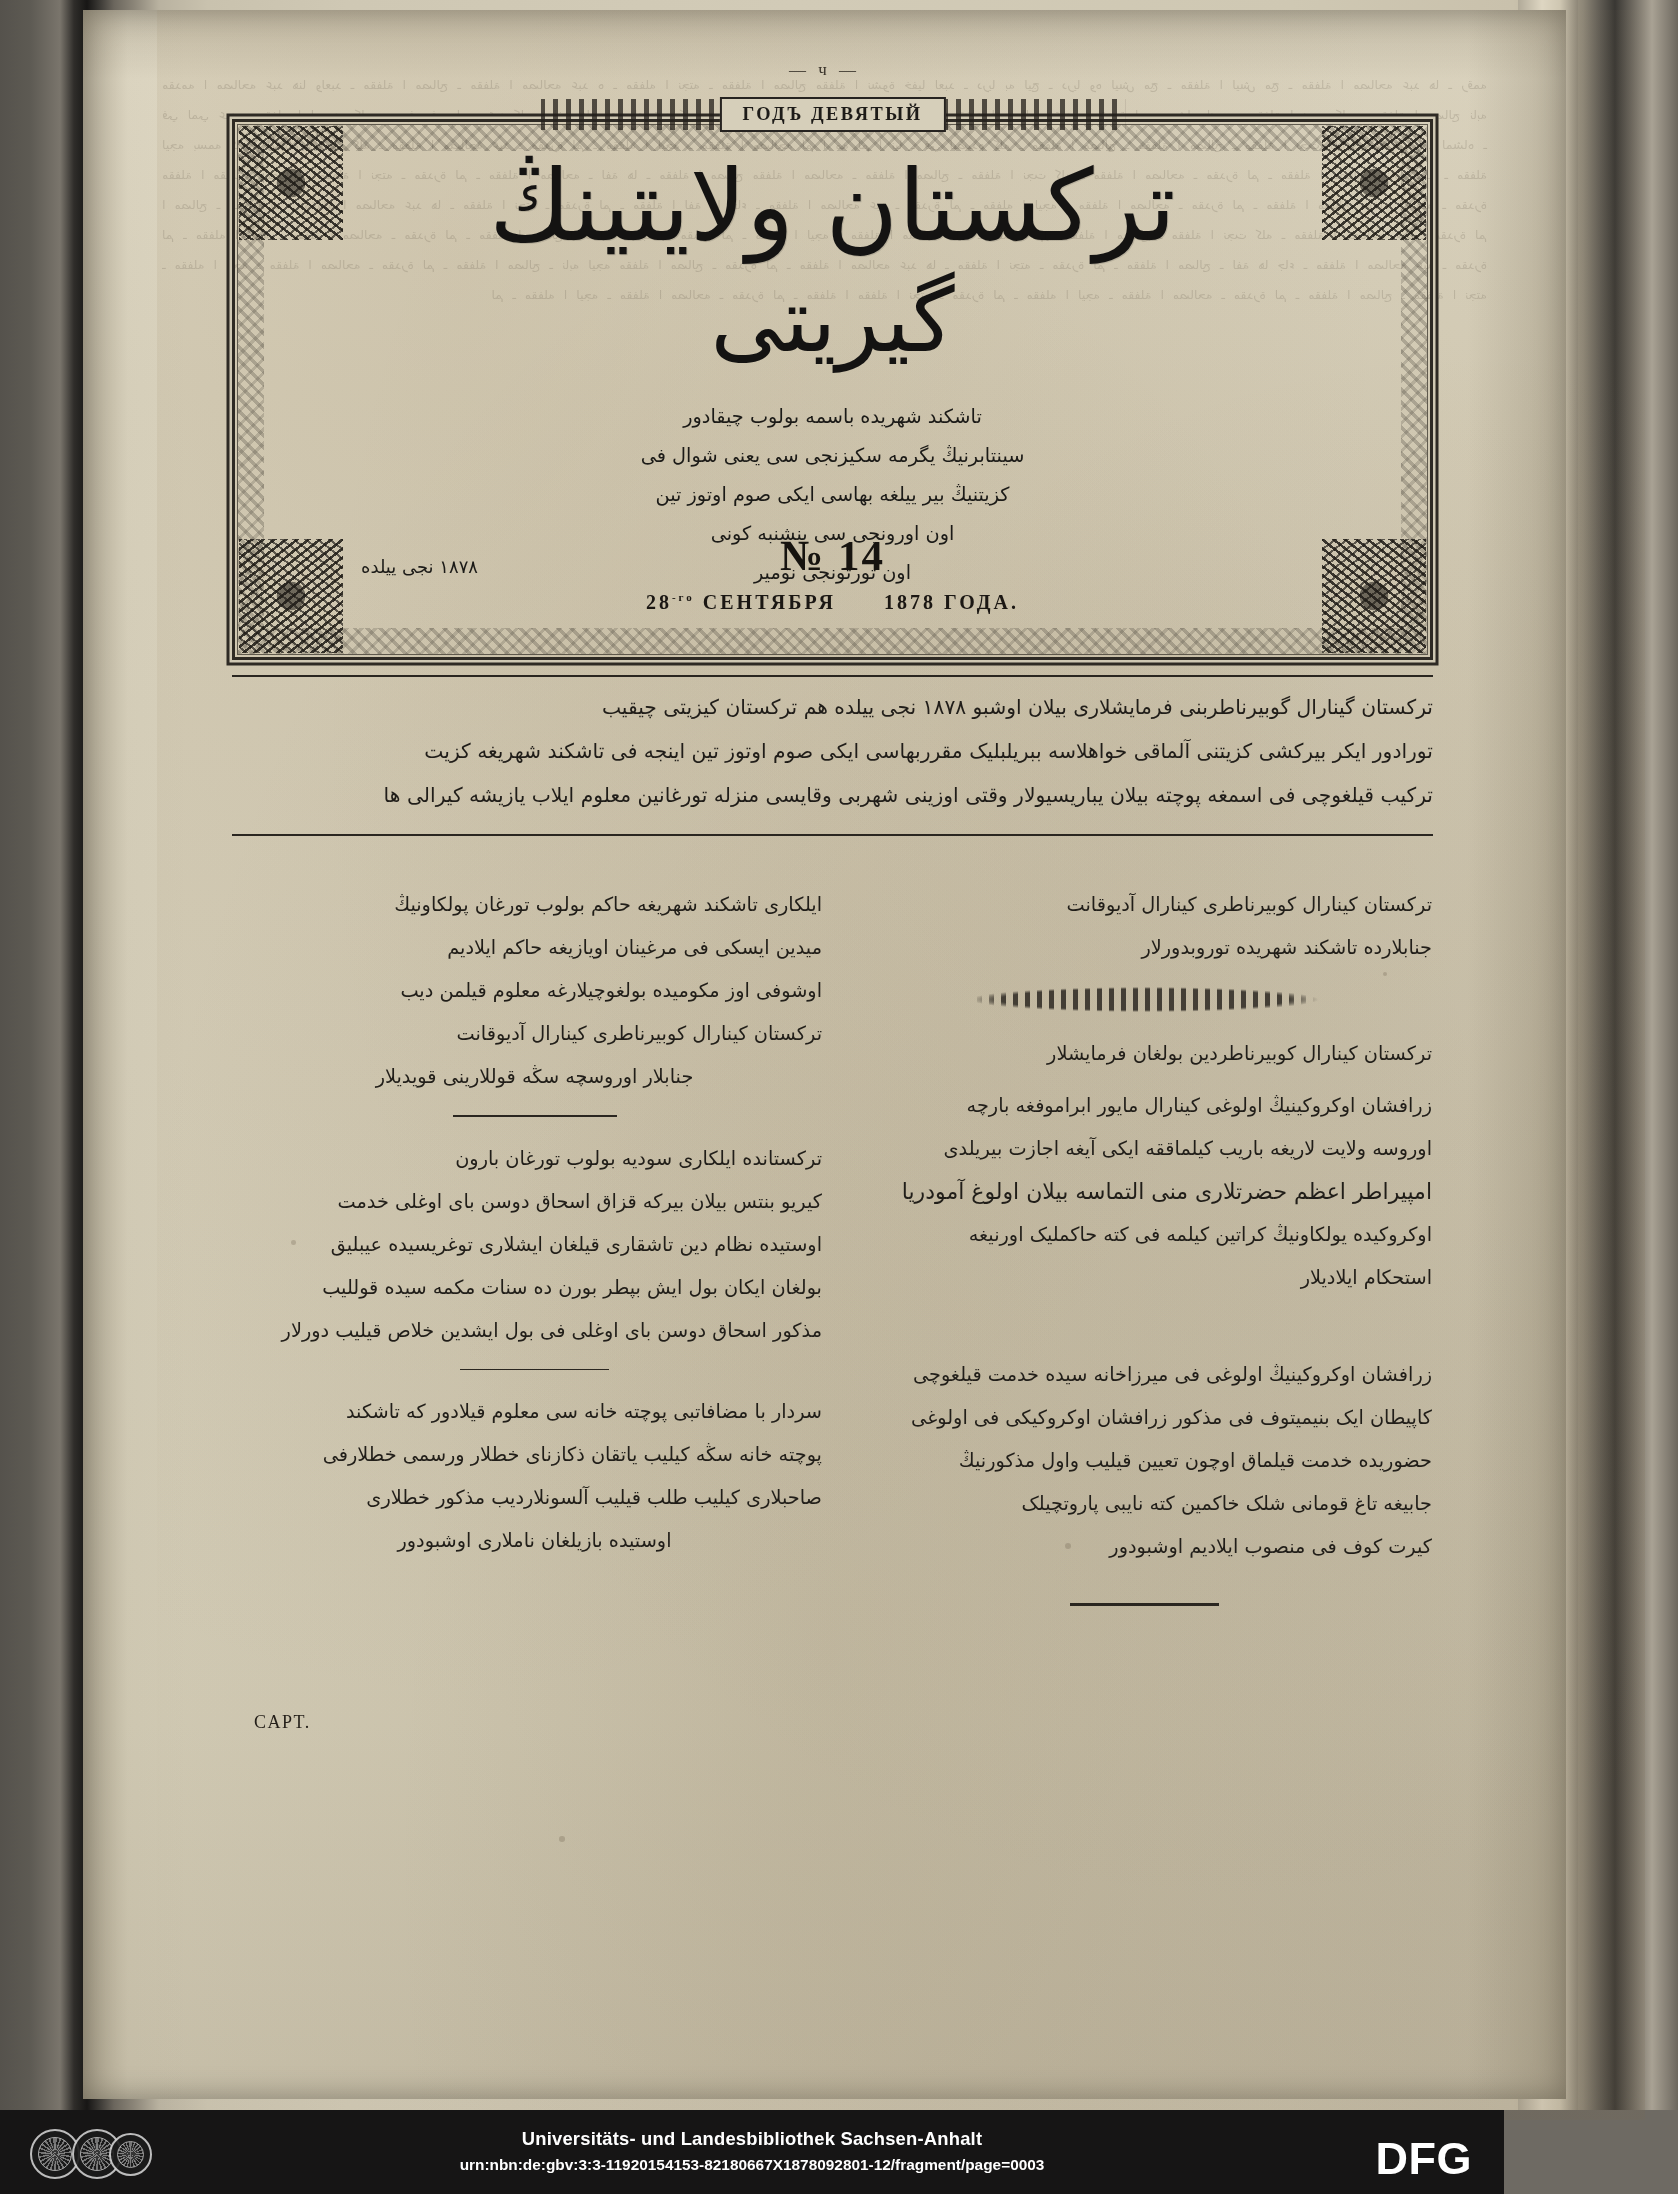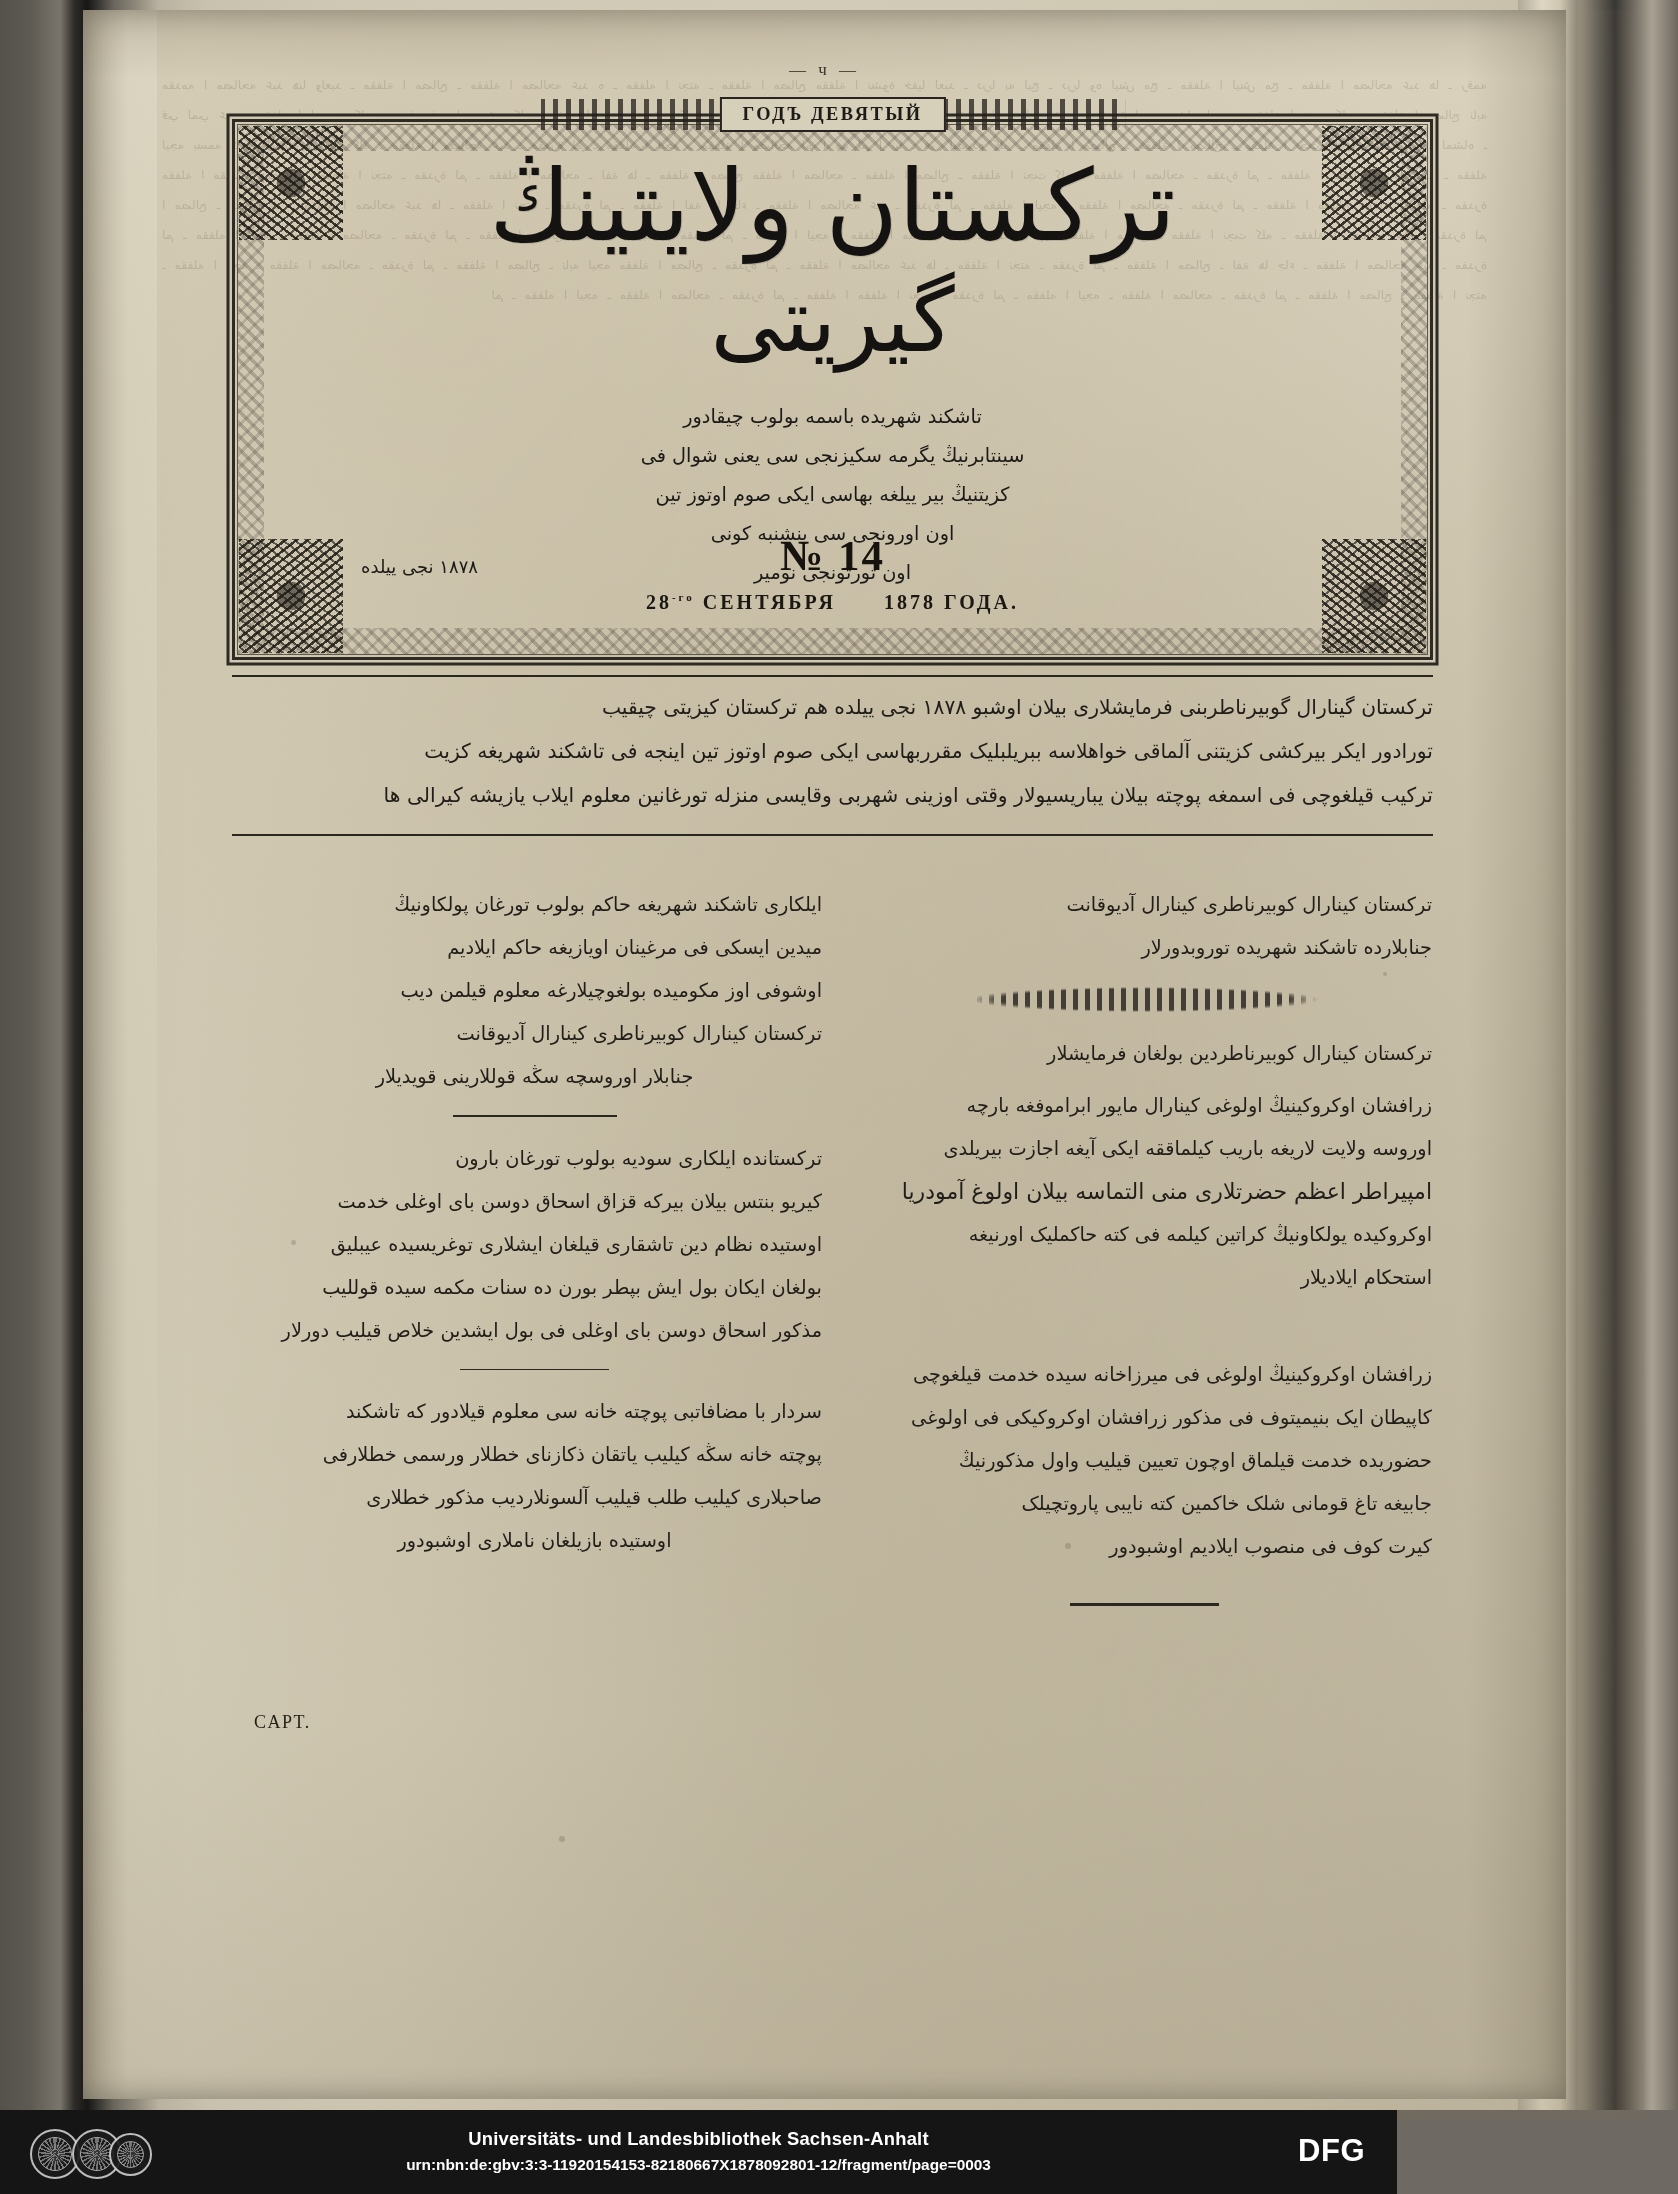--- a/index.html
+++ b/index.html
@@ -305,21 +305,21 @@
     font-size: 18px;
     letter-spacing: 1.5px;
     color: #241f19;
   }
 
   
   .footer {
     position: absolute;
     left: 0;
     top: 2110px;
-    width: 1397px;
+    width: 1504px;
     height: 84px;
     background: #161515;
     color: #fff;
   }
   .footer-text {
     position: absolute;
     left: 0; right: 0;
     top: 18px;
     text-align: center;
     font-family: "Liberation Sans", sans-serif;
@@ -332,21 +332,21 @@
   .footer-line2 {
     font-size: 15.4px;
     font-weight: bold;
     margin-top: 6px;
   }
   .dfg {
     position: absolute;
     right: 32px;
     top: 23px;
     font-family: "Liberation Sans", sans-serif;
-    font-size: 31px;
+    font-size: 45px;
     font-weight: bold;
     letter-spacing: 0.5px;
     color: #ffffff;
   }
   .seal {
     position: absolute;
     left: 30px;
     top: 19px;
     width: 119px;
     height: 47px;

